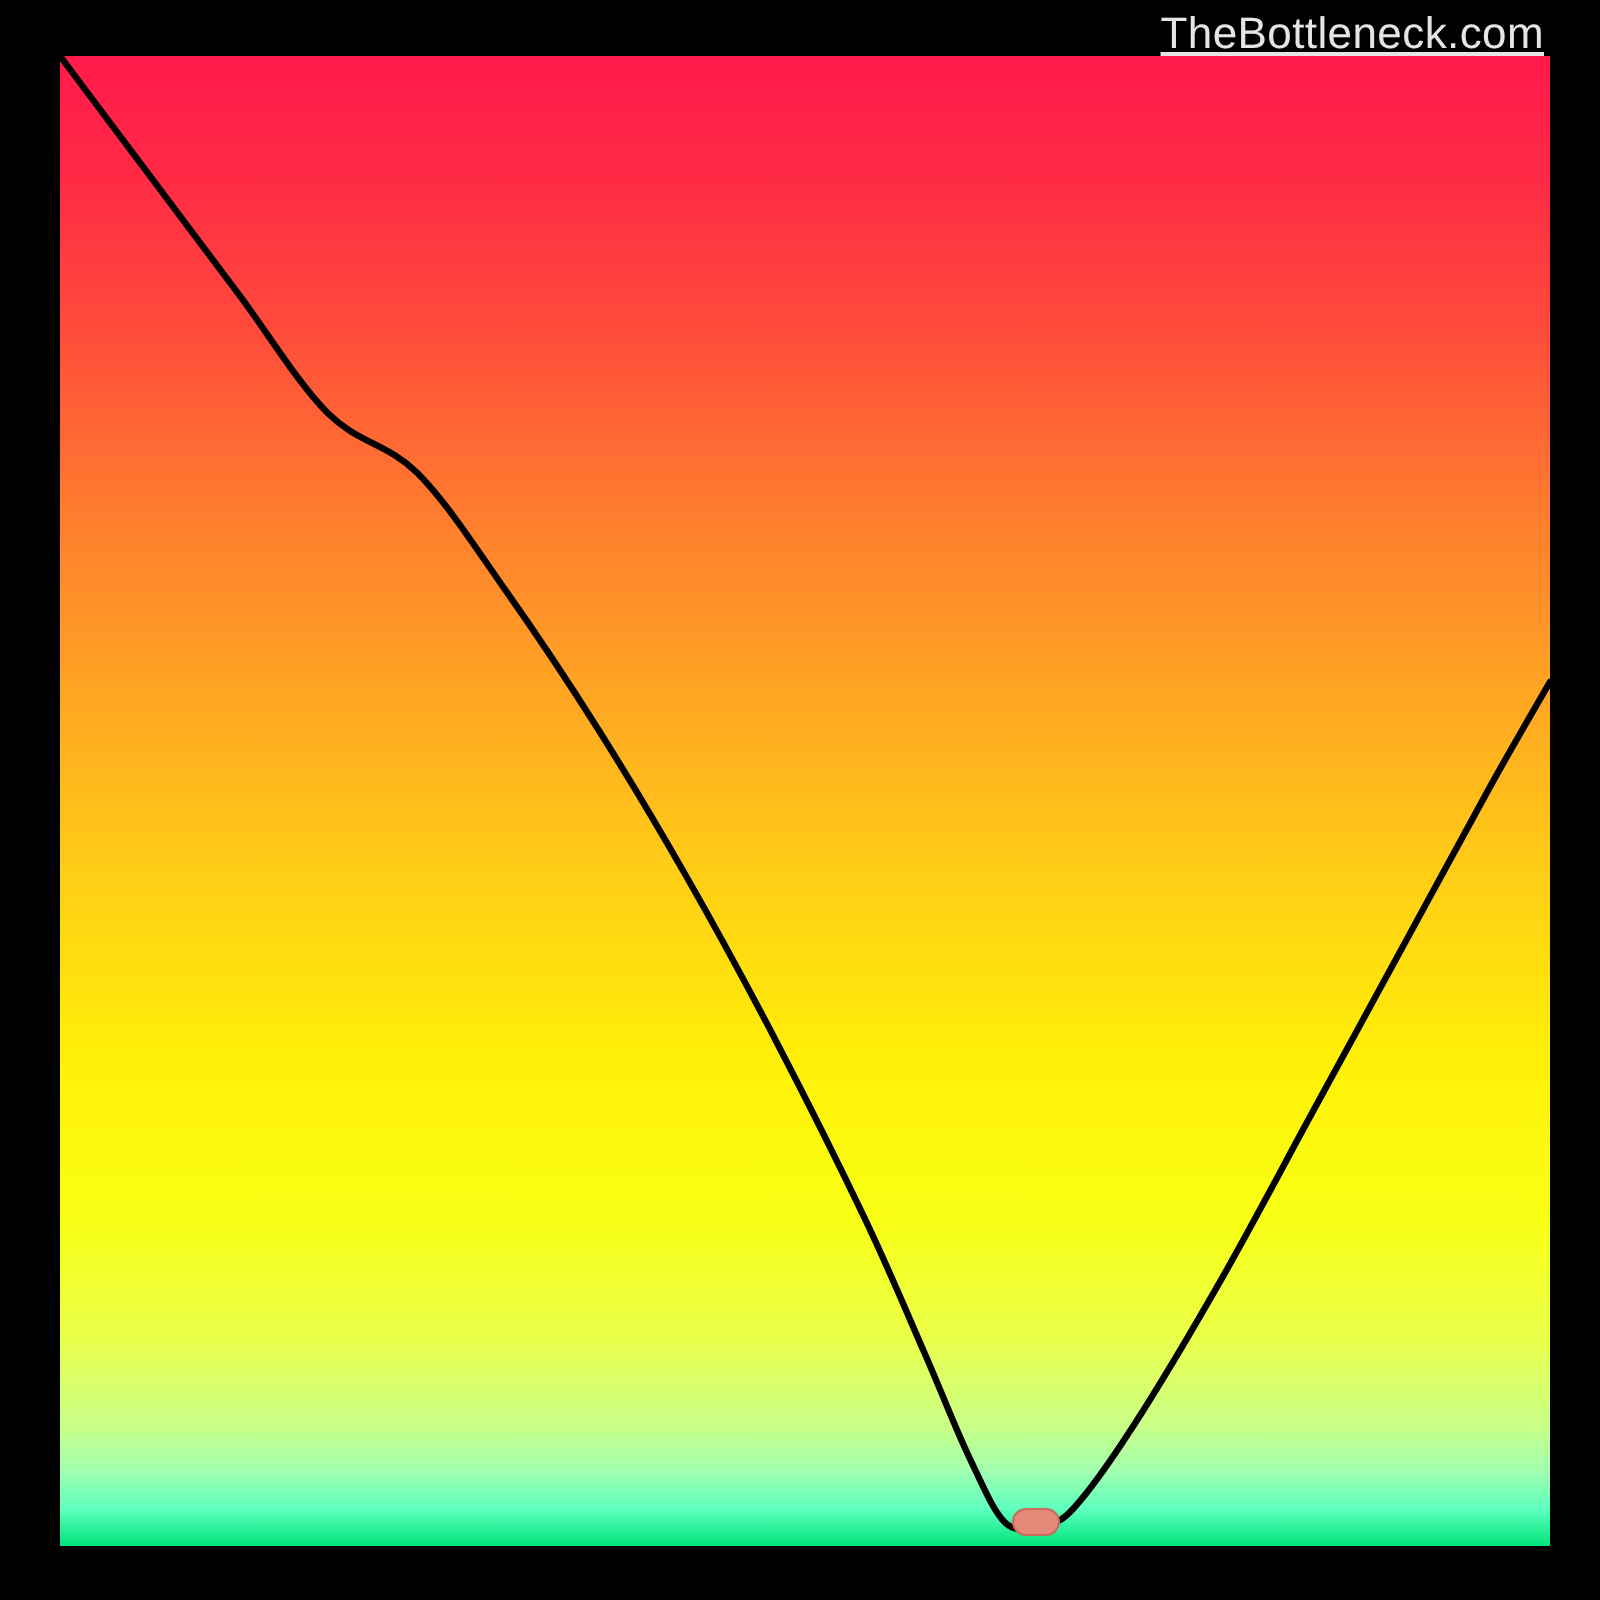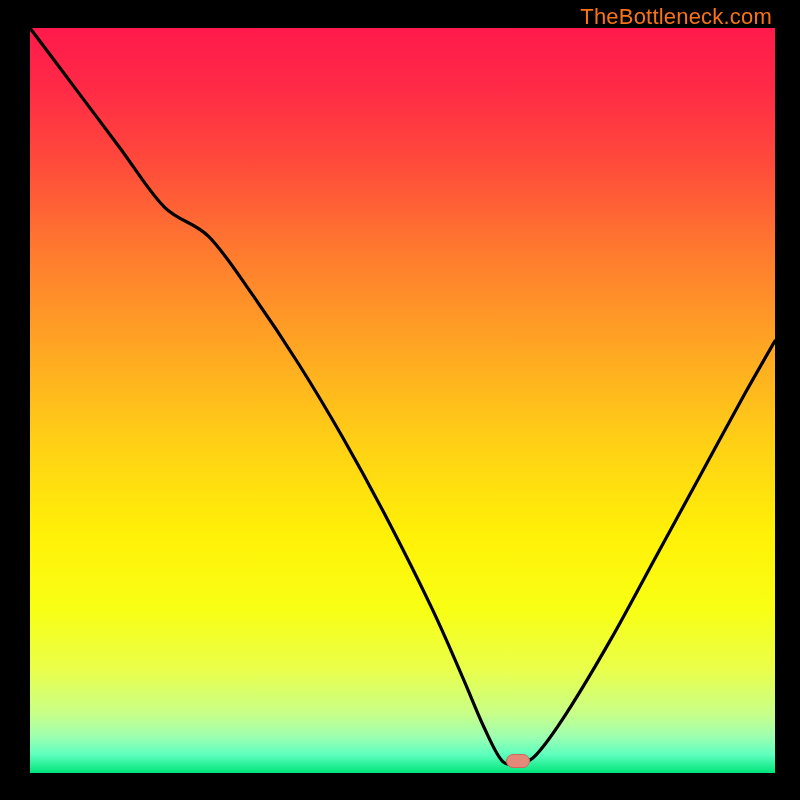--- a/index.html
+++ b/index.html
@@ -46,22 +46,23 @@
     border-radius: 999px;
     box-sizing: border-box;
   }
   .watermark {
     position: absolute;
     top: 4px;
     right: 28px;
     font-family: Arial, Helvetica, sans-serif;
     font-size: 22px;
     font-weight: 400;
-    color: #f97316;
+    color: #e5e5e5;
     letter-spacing: 0.2px;
+    text-decoration: underline;
   }
 </style>
 </head>
 <body>
 
 <div class="frame">
 
   <div class="plot-area">
 
     <svg class="gradient" viewBox="0 0 745 745" preserveAspectRatio="none">

